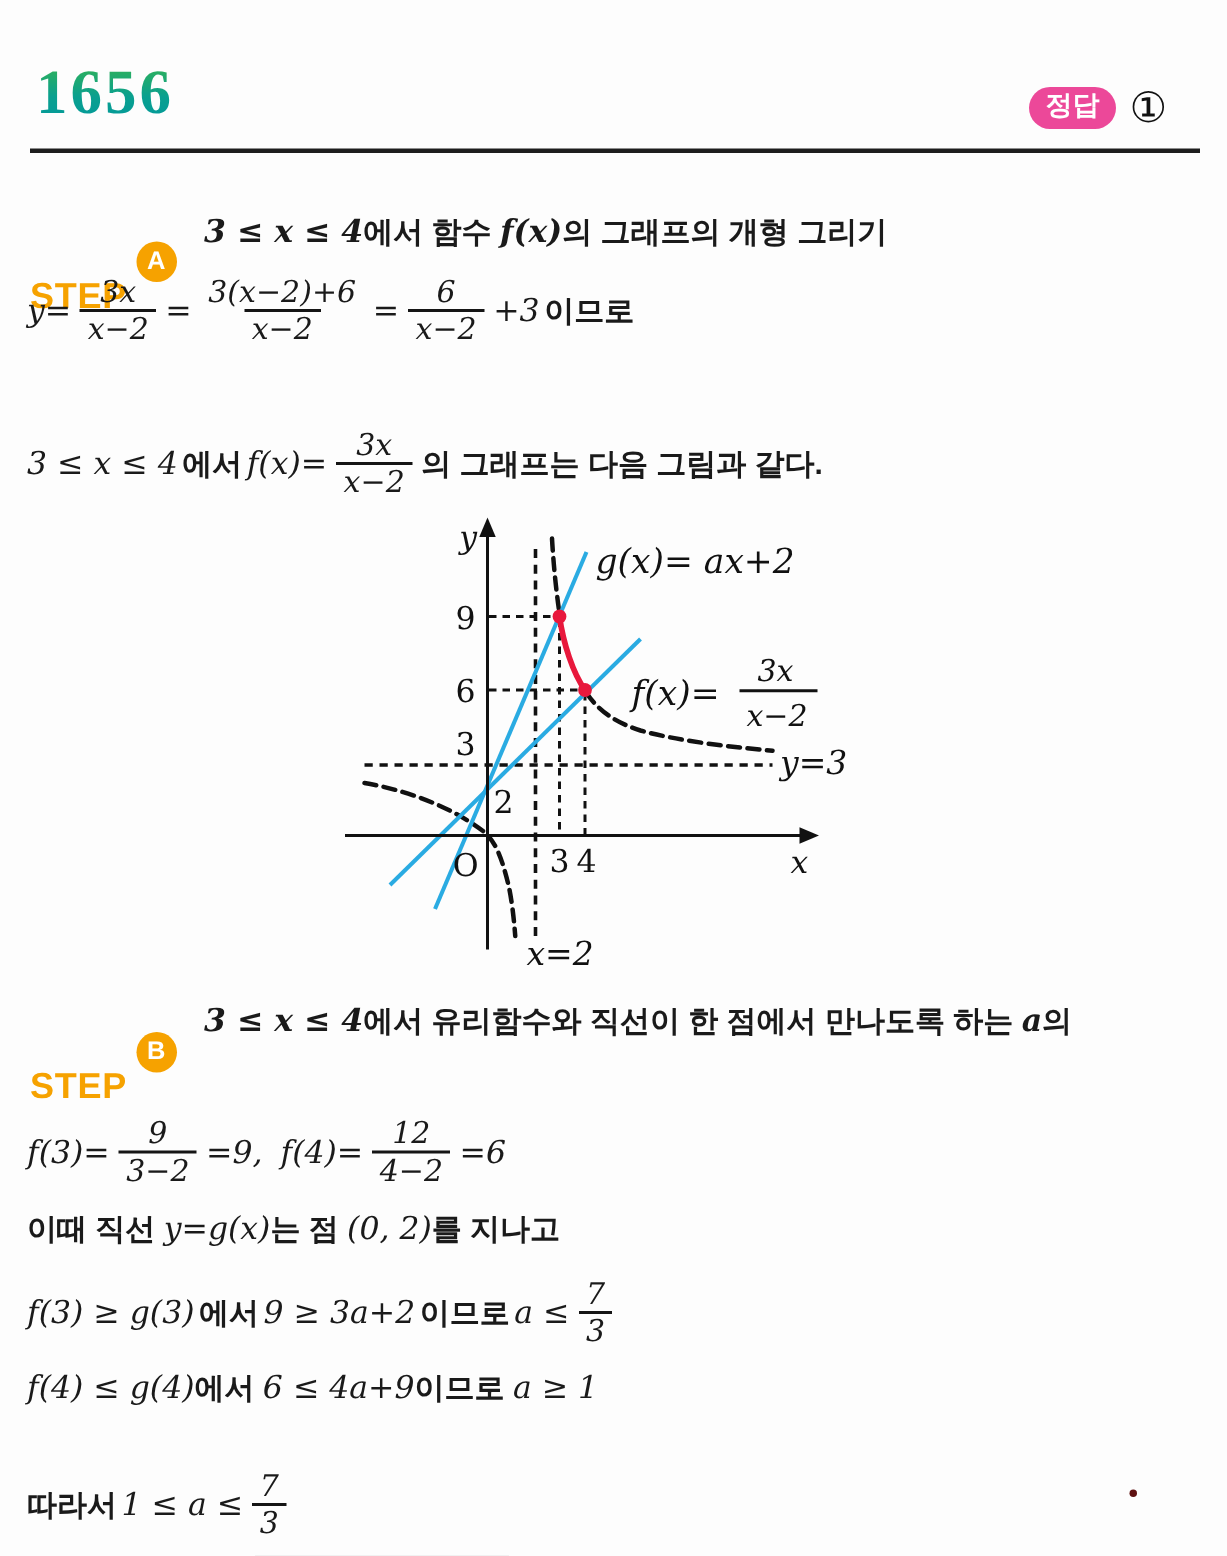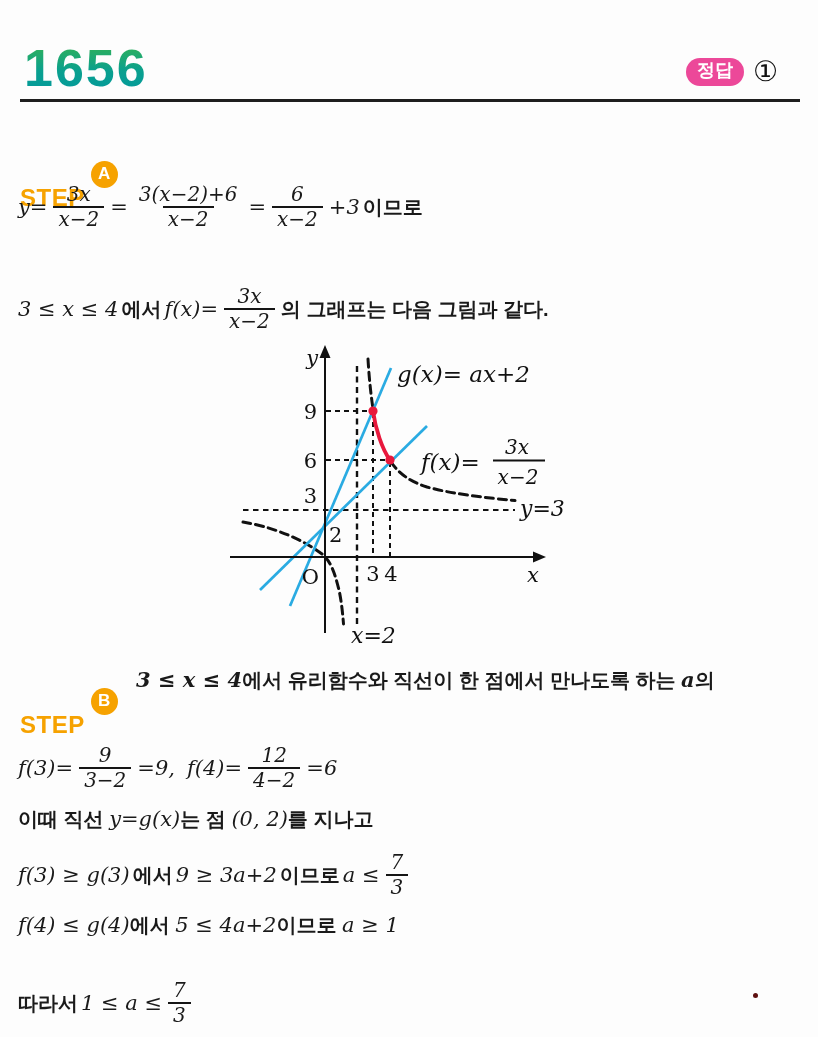--- a/index.html
+++ b/index.html
@@ -1,22 +1,22 @@
 <!DOCTYPE html>
 <html><head>
 <meta charset="utf-8">
 <style>
   html,body{margin:0;padding:0;background:#e8e8e8;}
   .page{position:relative;width:818px;height:1037px;background:#fdfdfd;overflow:hidden;
         font-family:"Liberation Sans",sans-serif;color:#1a1a1a;}
   .abs{position:absolute;}
 
   
-  .prob-num{left:24px;top:38px;font-size:52px;font-weight:800;letter-spacing:2px;
-    font-family:Liberation Sans, sans-serif;
+  .prob-num{left:24px;top:38px;font-size:42px;font-weight:800;letter-spacing:2px;
+    font-family:Liberation Serif, serif;
     background:linear-gradient(180deg,#3ab54a 0%,#0aa08f 55%,#00979e 100%);
     -webkit-background-clip:text;background-clip:text;-webkit-text-fill-color:transparent;color:#089a92;}
   .answer-wrap{left:686px;top:58px;display:flex;align-items:center;gap:9px;}
   .answer-pill{background:#ec4899;color:#fff;border-radius:14px;padding:3px 11px 5px;
     font-size:18px;font-weight:700;line-height:1.1;}
   .answer-circ{font-size:28px;line-height:1;color:#111;font-family:"DejaVu Sans",sans-serif;}
   .rule{left:20px;top:99px;width:780px;height:3px;background:#1e1e1e;}
 
   
   .step-row{display:flex;align-items:center;gap:6px;}
@@ -48,20 +48,23 @@
   <div class="abs prob-num">1656</div>
   <div class="abs answer-wrap">
     <span class="answer-pill">정답</span>
     <span class="answer-circ">①</span>
   </div>
   <div class="abs rule"></div>
 
   <div class="abs step-row" style="left:20px;top:136px;">
     <span class="step-word">STEP</span>
     <span class="step-circle">A</span>
+  </div>
+  <div class="abs t" style="left:136px;top:140px;width:660px;">
+    <span class="m">3 ≤ x ≤ 4</span><span>에서 함수 </span><span class="m">f(x)</span><span>의 그래프의 개형 그리기</span>
   </div>
 
   <div class="abs mline" style="left:18px;top:178px;height:58px;">
     <span class="m">y=</span>
     <span class="fr">
       <span class="nu">3x</span>
       <span class="de">x−2</span>
     </span>
     <span class="m">=</span>
     <span class="fr">
@@ -166,21 +169,21 @@
     <span class="m">9 ≥ 3a+2</span>
     <span class="k">이므로 </span>
     <span class="m">a ≤</span>
     <span class="fr">
       <span class="nu">7</span>
       <span class="de">3</span>
     </span>
   </div>
 
   <div class="abs" style="left:18px;top:912px;">
-    <span class="m">f(4) ≤ g(4)</span><span class="k">에서 </span><span class="m">5 ≤ 4a+2</span><span class="k">이므로 </span><span class="m">a ≥ 1</span>
+    <span class="m">f(4) ≤ g(4)</span><span class="k">에서 </span><span class="m">6 ≤ 4a+9</span><span class="k">이므로 </span><span class="m">a ≥ 1</span>
   </div>
 
   <div class="abs mline" style="left:18px;top:950px;height:58px;margin-top:24px;">
     <span class="k">따라서 </span>
     <span class="m">1 ≤ a ≤</span>
     <span class="fr">
       <span class="nu">7</span>
       <span class="de">3</span>
     </span>
   </div>

